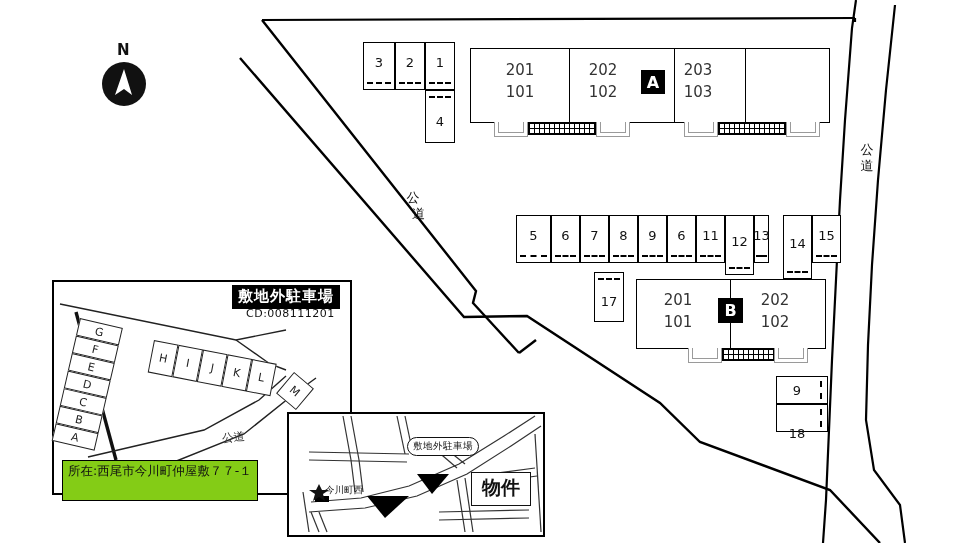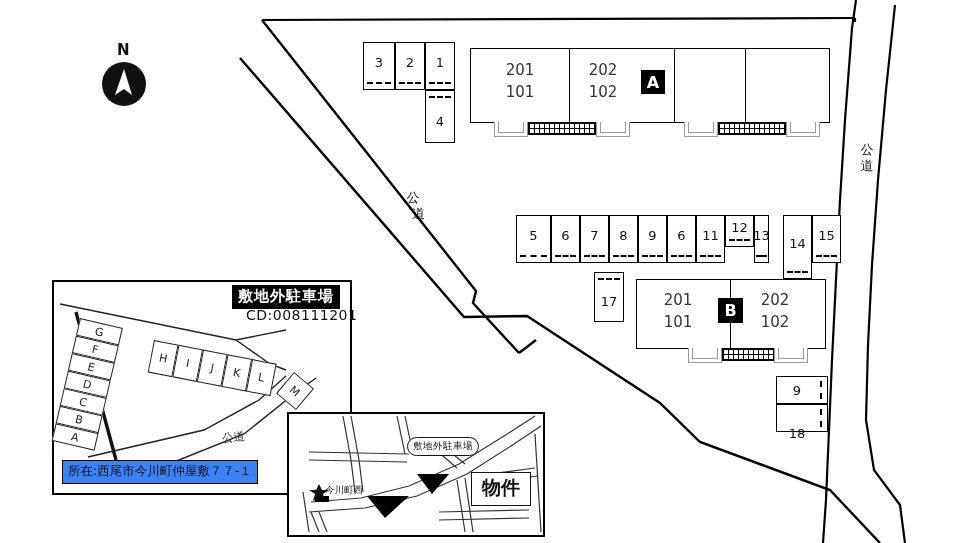--- a/index.html
+++ b/index.html
@@ -33,23 +33,23 @@
                       repeating-linear-gradient(0deg,#000 0 1.2px,transparent 1.2px 5px);}
   
   .kodo{position:absolute;font-size:13px;color:#111;line-height:1.25;text-align:center;
         font-family:"DejaVu Sans",sans-serif;}
   .compass-circle{position:absolute;width:44px;height:44px;border-radius:50%;background:#111;}
   .compass-n{position:absolute;font-size:15px;font-weight:bold;color:#111;}
   
   #inset-parking{position:absolute;border:2px solid #000;background:#fff;box-sizing:border-box;}
   .ip-title{position:absolute;background:#000;color:#fff;font-weight:bold;font-size:15px;
             padding:2px 6px 3px;letter-spacing:1px;}
-  .ip-cd{position:absolute;font-size:14px;color:#111;letter-spacing:.5px;}
-  .ip-addr{position:absolute;border:1.6px solid #000;background:#3b82f6;font-size:12.5px;
-           padding:2px 5px 3px;color:#111;white-space:nowrap;}
+  .ip-cd{position:absolute;font-size:11px;color:#111;letter-spacing:.5px;}
+  .ip-addr{position:absolute;border:1.6px solid #000;background:#84cc16;font-size:12.5px;
+           padding:2px 5px 20px;color:#111;white-space:nowrap;}
   .ip-kodo{position:absolute;font-size:11.5px;color:#333;transform:rotate(-6deg);}
   .pstall{position:absolute;border:1.2px solid #222;background:#fff;box-sizing:border-box;
           display:flex;align-items:center;justify-content:center;font-size:11px;color:#222;}
   
   #inset-map{position:absolute;border:2px solid #000;background:#fff;box-sizing:border-box;overflow:hidden;}
   .map-callout{position:absolute;border:1.4px solid #111;border-radius:11px;background:#fff;
       font-size:9.5px;color:#111;padding:2px 5px;white-space:nowrap;letter-spacing:.5px;}
   .map-box{position:absolute;border:1.4px solid #111;background:#fff;font-size:19px;font-weight:bold;
       color:#111;padding:2px 10px 4px;}
   .map-pt{position:absolute;font-size:9.5px;color:#111;white-space:nowrap;}
@@ -108,20 +108,24 @@
     <div class="divider" style="left:274px;"></div>
   </div>
   <div class="unit" style="left:478px;top:60px;width:84px;">
     <div>201</div>
     <div>101</div>
   </div>
   <div class="unit" style="left:573px;top:60px;width:60px;">
     <div>202</div>
     <div>102</div>
   </div>
+  <div class="unit" style="left:668px;top:60px;width:60px;">
+    <div>203</div>
+    <div>103</div>
+  </div>
   <div class="badge" style="left:641px;top:70px;width:24px;height:24px;">A</div>
 
   <div class="balcony" style="left:494px;top:122px;width:34px;"></div>
   <div class="stairs" style="left:528px;top:122px;width:68px;"></div>
   <div class="balcony" style="left:596px;top:122px;width:34px;"></div>
   <div class="balcony" style="left:684px;top:122px;width:34px;"></div>
   <div class="stairs" style="left:718px;top:122px;width:68px;"></div>
   <div class="balcony" style="left:786px;top:122px;width:34px;"></div>
 
   <div class="stall dash-b" style="left:516px;top:215px;width:35px;height:48px;">
@@ -138,21 +142,21 @@
     </div>
   <div class="stall dash-b" style="left:638px;top:215px;width:29px;height:48px;">
       <span>9</span>
     </div>
   <div class="stall dash-b" style="left:667px;top:215px;width:29px;height:48px;">
       <span>6</span>
     </div>
   <div class="stall dash-b" style="left:696px;top:215px;width:29px;height:48px;text-align:right;">
       <span>11</span>
     </div>
-  <div class="stall dash-b" style="left:725px;top:215px;width:29px;height:32px;">
+  <div class="stall dash-b" style="left:725px;top:215px;width:29px;height:60px;">
       <span>12</span>
     </div>
   <div class="stall dash-b" style="left:754px;top:215px;width:15px;height:48px;">
       <span>13</span>
     </div>
   <div class="stall dash-b" style="left:783px;top:215px;width:29px;height:64px;">
       <span>14</span>
     </div>
   <div class="stall dash-b" style="left:812px;top:215px;width:29px;height:48px;">
       <span>15</span>

